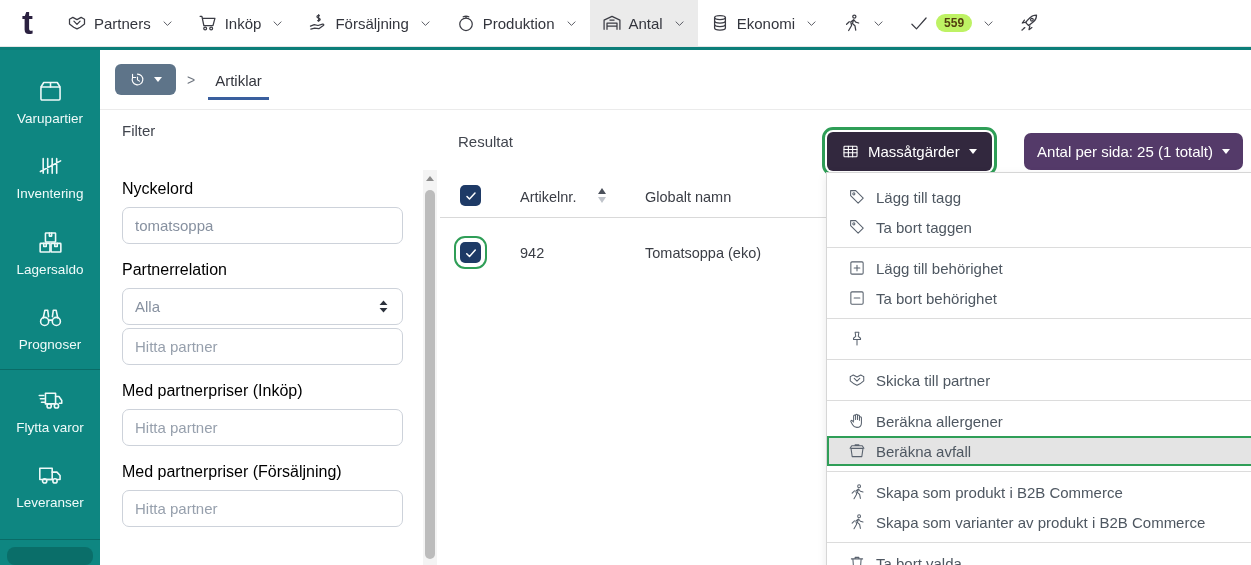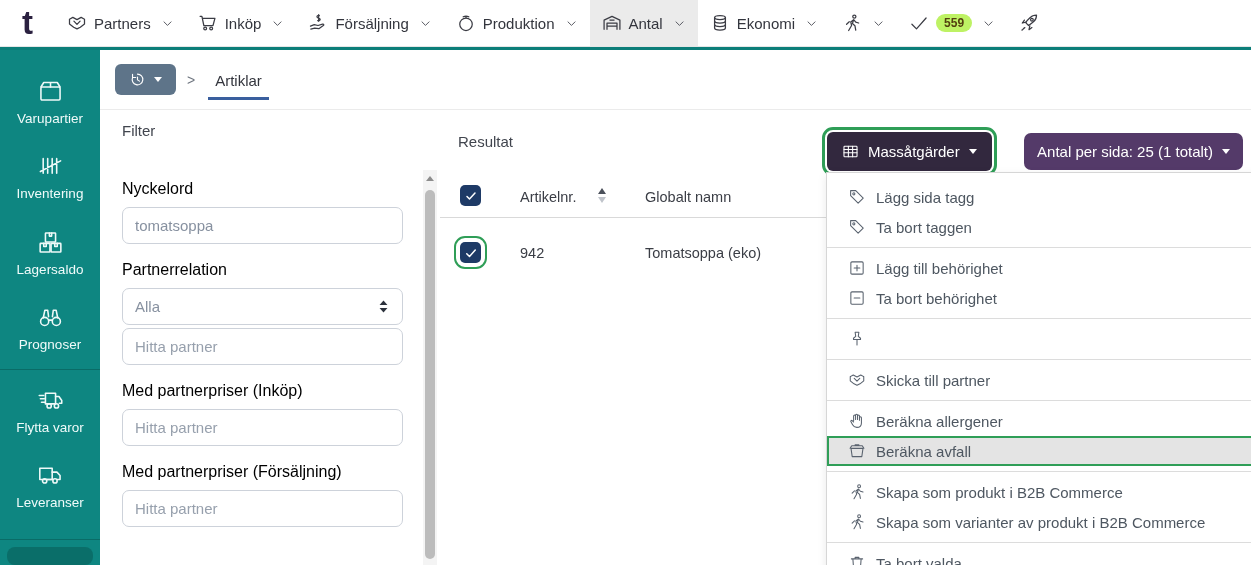--- a/index.html
+++ b/index.html
@@ -348,21 +348,21 @@
       </div>
     </div>
 
   <div class="menu" id="bulkmenu">
       <div class="menu-group">
         <div class="menu-item">
           <svg viewBox="0 0 24 24">
             <path d="M3.5 3.5h6.8l10 10-6.8 6.8-10-10z"></path>
             <circle cx="7.8" cy="7.8" r="1.4"></circle>
           </svg>
-          <span>Lägg sida tagg</span>
+          <span>Lägg till tagg</span>
         </div>
         <div class="menu-item">
           <svg viewBox="0 0 24 24">
             <path d="M3.5 3.5h6.8l10 10-6.8 6.8-10-10z"></path>
             <circle cx="7.8" cy="7.8" r="1.4"></circle>
           </svg>
           <span>Ta bort taggen</span>
         </div>
       </div>
       <div class="menu-group">

